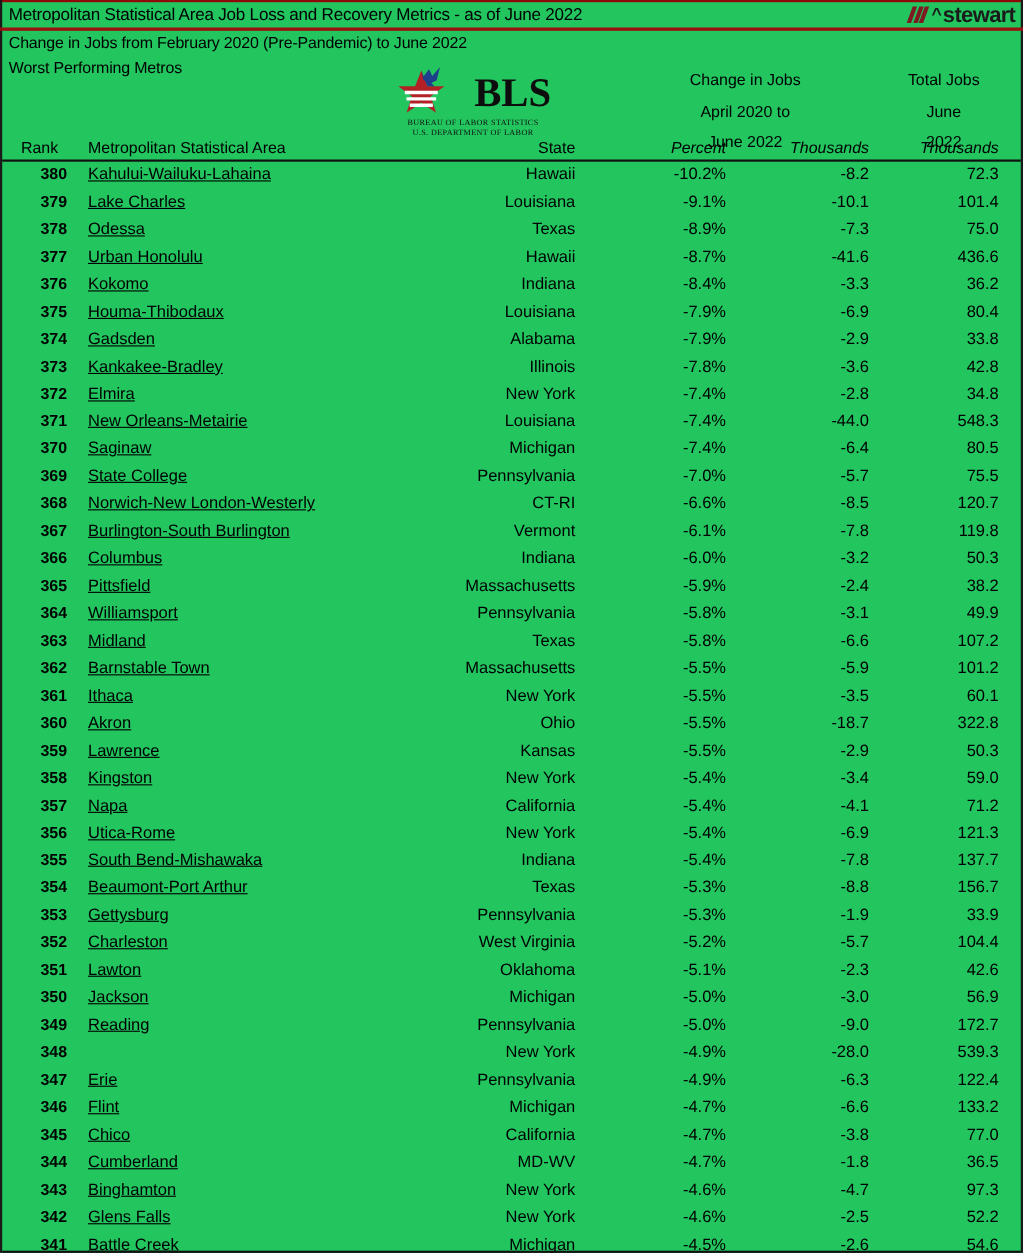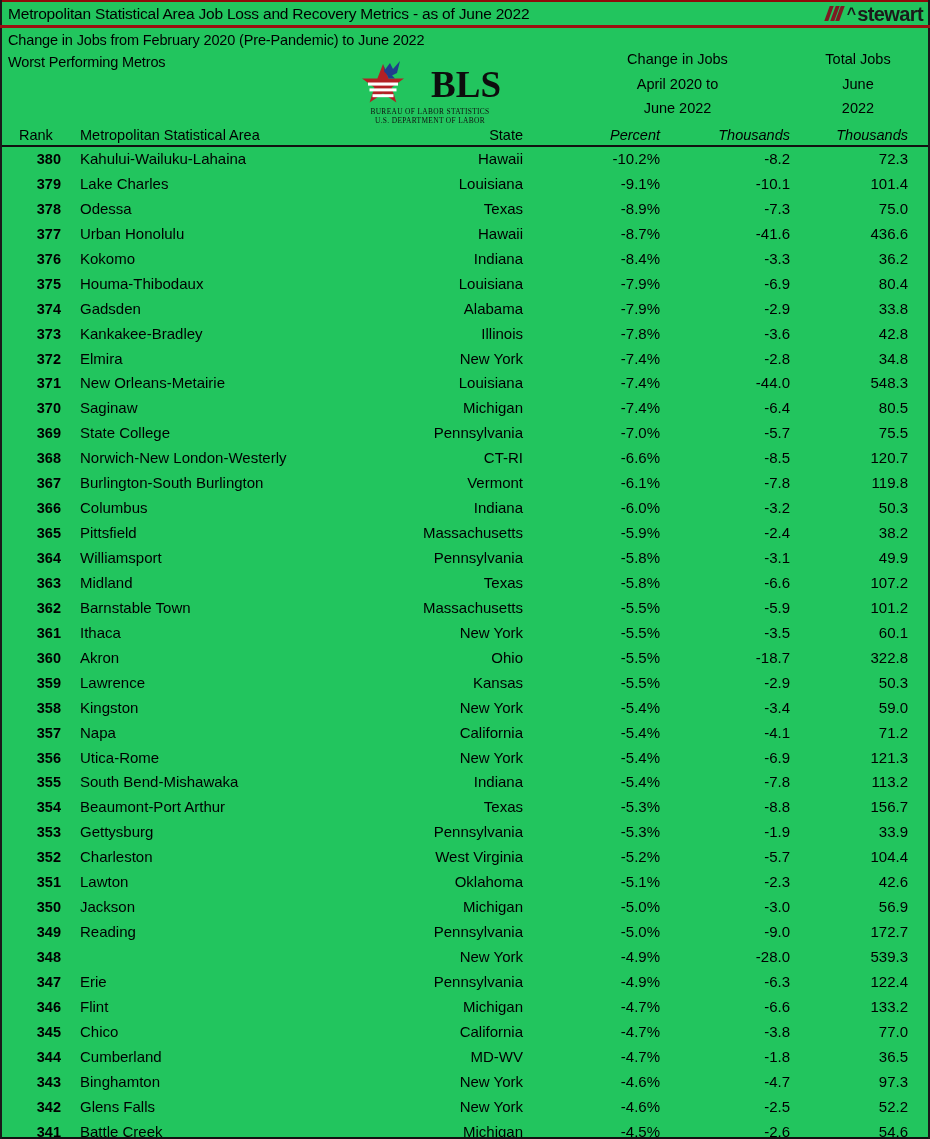--- a/index.html
+++ b/index.html
@@ -167,20 +167,21 @@
   .hdr-group {
     position: absolute;
     font-size: 14.5px;
     line-height: 1;
     text-align: center;
     white-space: nowrap;
   }
   .hdr-group .l {
     display: block;
     margin-bottom: 10px;
+    margin-top: 14px;
   }
   #hdr-change { left: 560px; top: 52px; width: 235px; }
   #hdr-total  { left: 800px; top: 52px; width: 116px; }
 
   
   .colhead {
     position: absolute;
     top: 128px;
     font-size: 14.5px;
     line-height: 1;
@@ -203,21 +204,21 @@
   }
   .row {
     position: relative;
     height: 24.95px;
     font-size: 15px;
     line-height: 24.95px;
     white-space: nowrap;
   }
   .cell { position: absolute; top: 0; }
   .c-rank  { left: 17px; width: 42px; text-align: right; font-weight: 700; font-size: 14.5px; }
-  .c-msa   { left: 78px; }
+  .c-msa   { left: 78px; text-decoration: underline; }
   .c-state { left: 294px; width: 227px; text-align: right; }
   .c-pct   { left: 554px; width: 104px; text-align: right; }
   .c-thou  { left: 678px; width: 110px; text-align: right; }
   .c-total { left: 798px; width: 108px; text-align: right; }
 </style>
 </head>
 <body>
 
 <div id="page">
 
@@ -482,21 +483,21 @@
         <div class="cell c-pct">-5.4%</div>
         <div class="cell c-thou">-6.9</div>
         <div class="cell c-total">121.3</div>
       </div>
       <div class="row">
         <div class="cell c-rank">355</div>
         <div class="cell c-msa">South Bend-Mishawaka</div>
         <div class="cell c-state">Indiana</div>
         <div class="cell c-pct">-5.4%</div>
         <div class="cell c-thou">-7.8</div>
-        <div class="cell c-total">113.2</div>
+        <div class="cell c-total">137.7</div>
       </div>
       <div class="row">
         <div class="cell c-rank">354</div>
         <div class="cell c-msa">Beaumont-Port Arthur</div>
         <div class="cell c-state">Texas</div>
         <div class="cell c-pct">-5.3%</div>
         <div class="cell c-thou">-8.8</div>
         <div class="cell c-total">156.7</div>
       </div>
       <div class="row">

